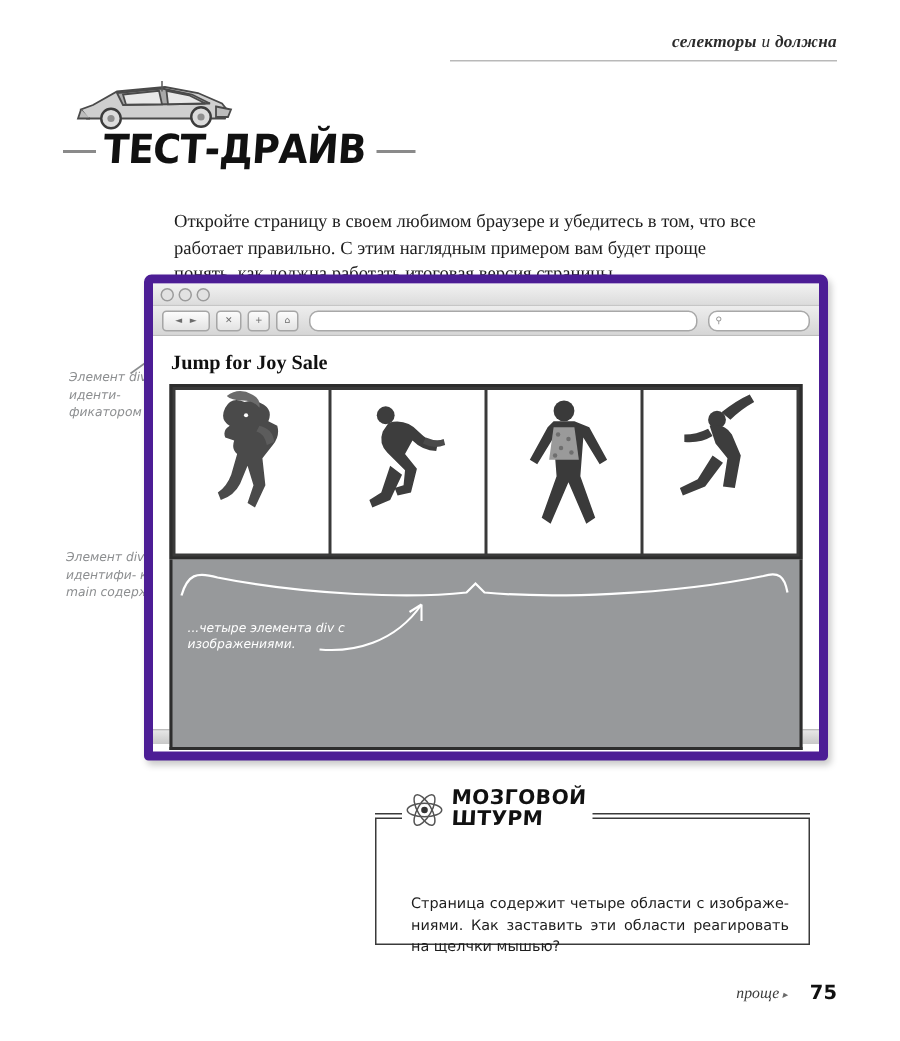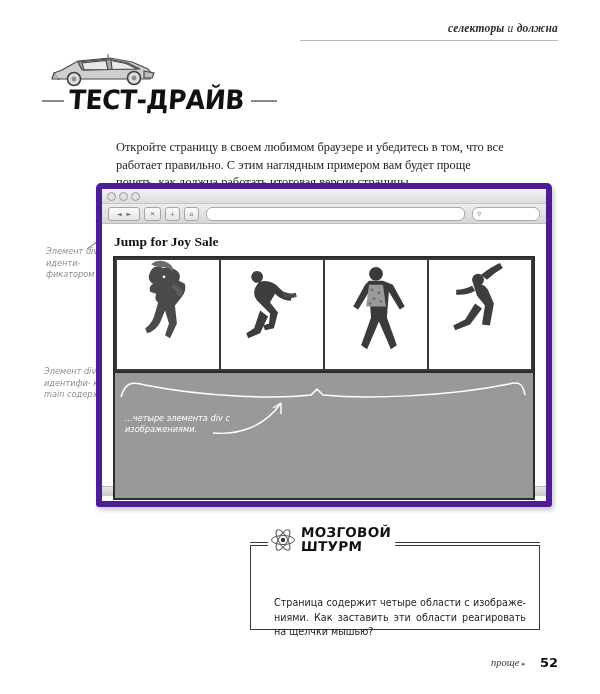--- a/index.html
+++ b/index.html
@@ -326,13 +326,13 @@
   <span>
     <div id="brainstorm-label">МОЗГОВОЙ</div>
     <div id="brainstorm-label-2" class="" style="font-family:'DejaVu Sans',sans-serif;font-weight:bold;font-size:13.5px;line-height:15px;color:#111;letter-spacing:.3px;transform:skewX(-3deg);">ШТУРМ</div>
   </span>
 </div>
 <div id="brainstorm-text">Страница содержит четыре области с изображе- ниями. Как заставить эти области реагировать на щелчки мышью?</div>
 
 <div id="footer-next">
   <span>проще</span><span id="footer-arrow">▸</span>
 </div>
-<div id="page-number">52</div>
+<div id="page-number">75</div>
 
 </body></html>

